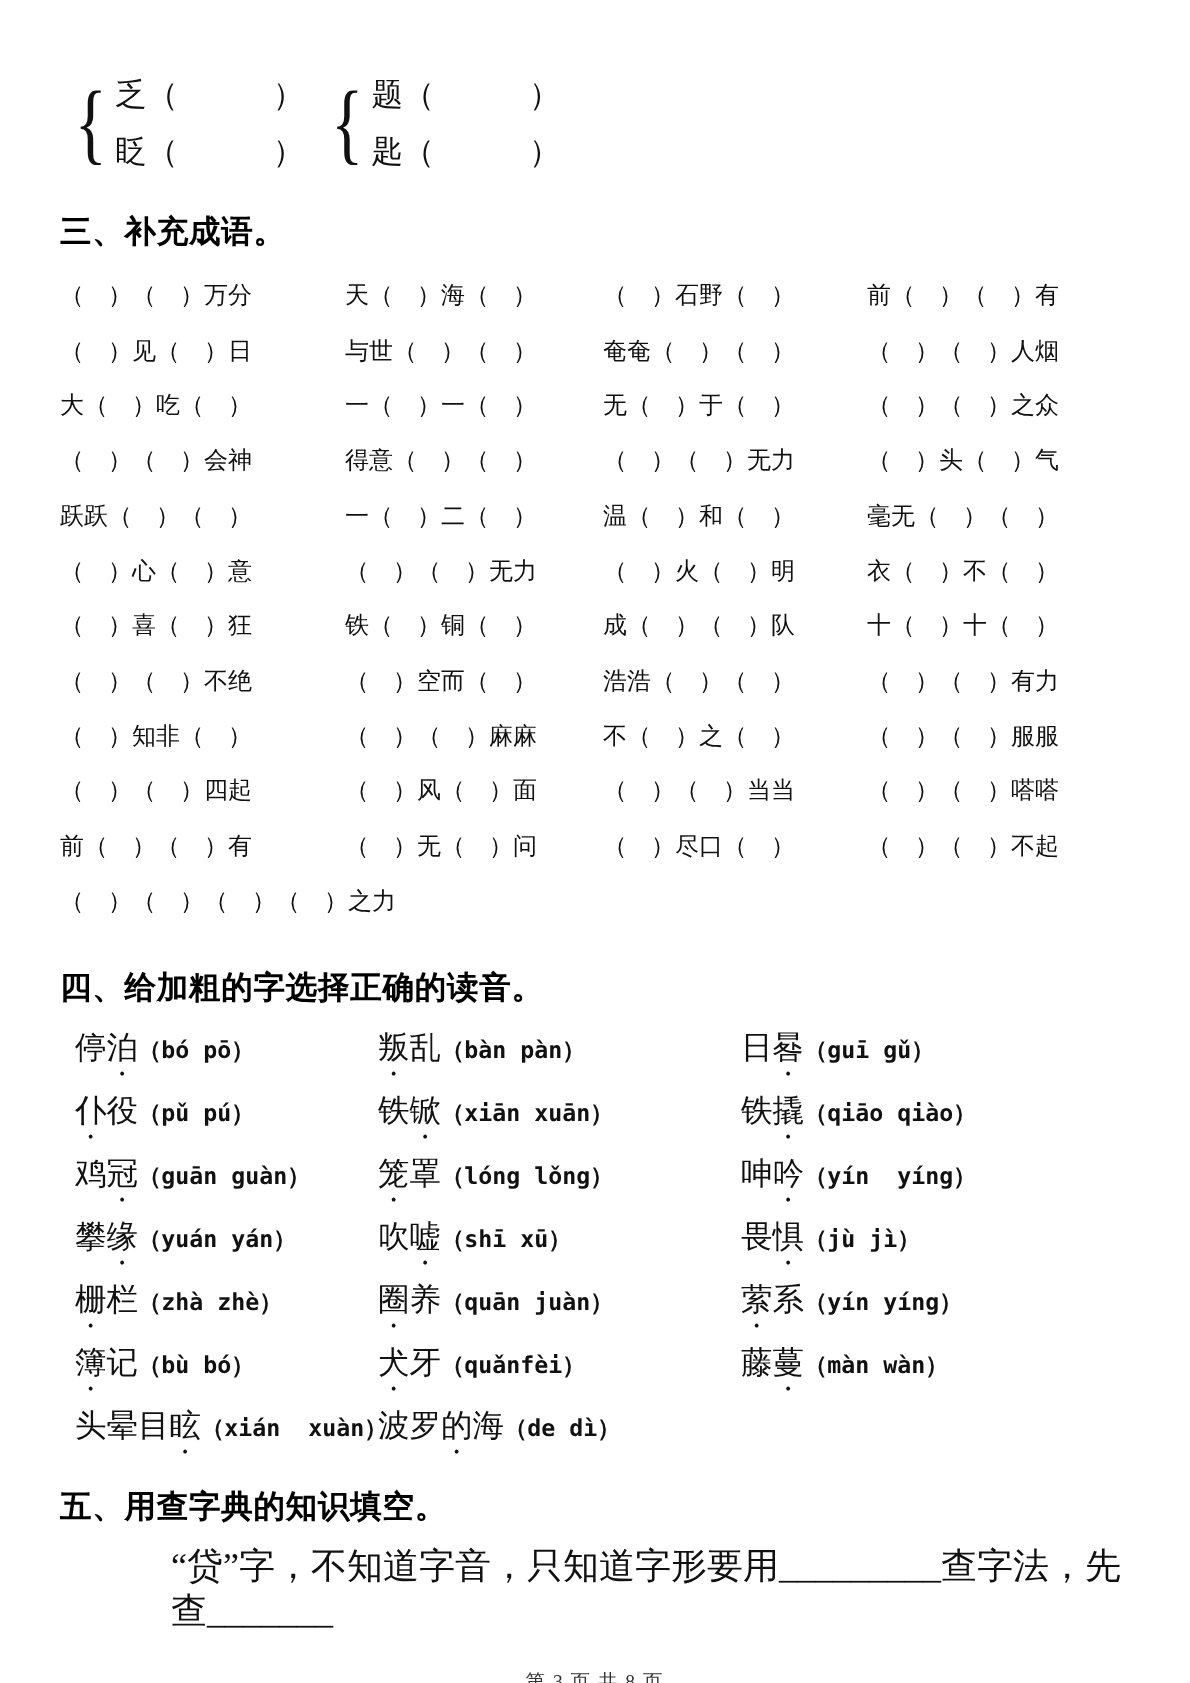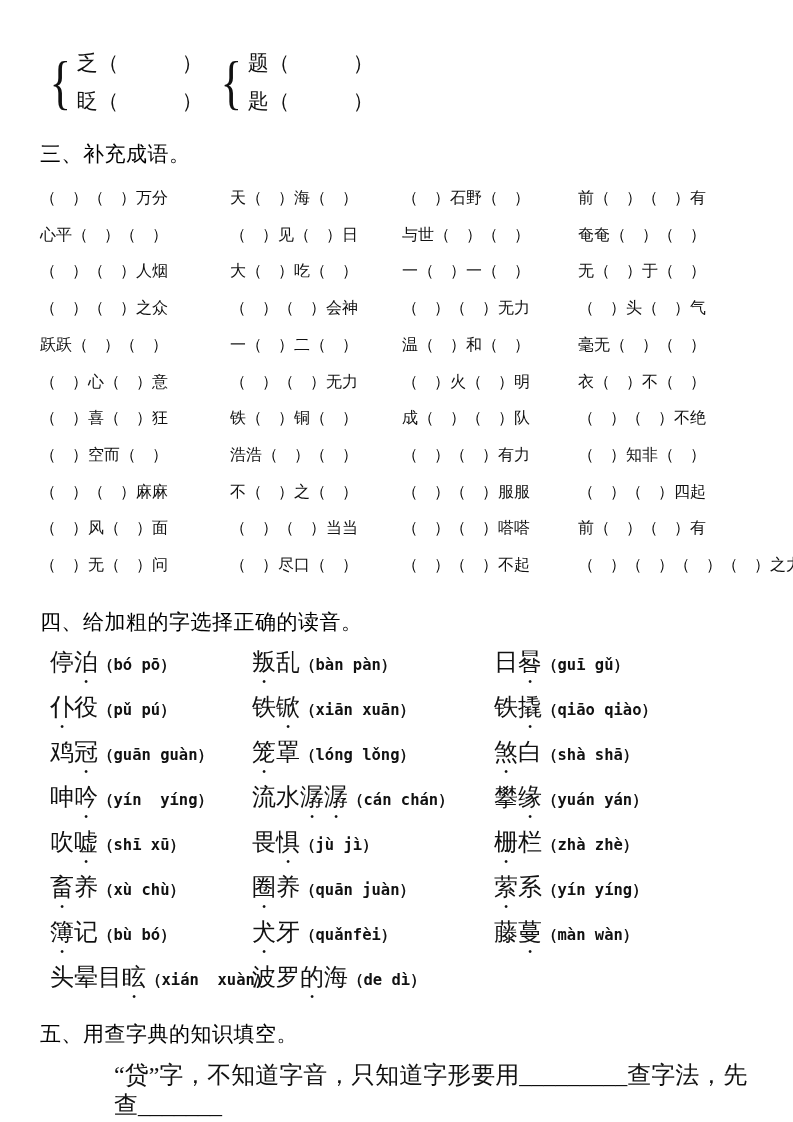--- a/index.html
+++ b/index.html
@@ -20,40 +20,40 @@
   .brace {
     font-size:60px; line-height:.95; font-weight:400;
     transform:scaleX(.75); display:inline-block; margin-right:2px;
     font-family:"Liberation Serif","DejaVu Serif",serif;
   }
   .bcol { display:flex; flex-direction:column; }
   .bline { line-height:38px; white-space:pre; }
   
   h2.sec {
     font-family:"Liberation Sans","DejaVu Sans",sans-serif;
-    font-weight:400; font-size:21px; color:#000; letter-spacing:.5px;
+    font-weight:700; font-size:21px; color:#000; letter-spacing:.5px;
   }
   #sec3-title { margin:20px 0 12px 0; }
   #sec4-title { margin:24px 0 8px 0; }
   #sec5-title { margin:16px 0 12px 0; }
   
   .idiom-grid {
     display:grid;
     grid-template-columns:190px 172px 176px 1fr;
     font-size:16px;
   }
   .idiom { line-height:36.7px; white-space:pre; }
   
   .pinyin-grid {
     display:grid;
     grid-template-columns:202px 242px 1fr;
     margin-left:10px;
   }
   .entry { line-height:37.5px; white-space:pre; }
-  .word  { font-size:24px; }
+  .word  { font-size:21px; }
   .pinyin {
     font-family:"DejaVu Sans Mono","Liberation Mono",monospace;
     font-size:15.5px;
     font-weight:bold;
   }
   .em {
     text-emphasis:filled dot; text-emphasis-position:under right;
     -webkit-text-emphasis:filled dot; -webkit-text-emphasis-position:under;
   }
   
@@ -86,43 +86,44 @@
       </div>
     </div>
 
   <h2 class="sec" id="sec3-title">三、补充成语。</h2>
 
   <div class="idiom-grid" id="idiom-grid">
       <div class="idiom">（　）（　）万分</div>
       <div class="idiom">天（　）海（　）</div>
       <div class="idiom">（　）石野（　）</div>
       <div class="idiom">前（　）（　）有</div>
-      <div class="idiom">心平（　）（　）</div>
       <div class="idiom">（　）见（　）日</div>
       <div class="idiom">与世（　）（　）</div>
       <div class="idiom">奄奄（　）（　）</div>
       <div class="idiom">（　）（　）人烟</div>
       <div class="idiom">大（　）吃（　）</div>
       <div class="idiom">一（　）一（　）</div>
       <div class="idiom">无（　）于（　）</div>
       <div class="idiom">（　）（　）之众</div>
       <div class="idiom">（　）（　）会神</div>
+      <div class="idiom">得意（　）（　）</div>
       <div class="idiom">（　）（　）无力</div>
       <div class="idiom">（　）头（　）气</div>
       <div class="idiom">跃跃（　）（　）</div>
       <div class="idiom">一（　）二（　）</div>
       <div class="idiom">温（　）和（　）</div>
       <div class="idiom">毫无（　）（　）</div>
       <div class="idiom">（　）心（　）意</div>
       <div class="idiom">（　）（　）无力</div>
       <div class="idiom">（　）火（　）明</div>
       <div class="idiom">衣（　）不（　）</div>
       <div class="idiom">（　）喜（　）狂</div>
       <div class="idiom">铁（　）铜（　）</div>
       <div class="idiom">成（　）（　）队</div>
+      <div class="idiom">十（　）十（　）</div>
       <div class="idiom">（　）（　）不绝</div>
       <div class="idiom">（　）空而（　）</div>
       <div class="idiom">浩浩（　）（　）</div>
       <div class="idiom">（　）（　）有力</div>
       <div class="idiom">（　）知非（　）</div>
       <div class="idiom">（　）（　）麻麻</div>
       <div class="idiom">不（　）之（　）</div>
       <div class="idiom">（　）（　）服服</div>
       <div class="idiom">（　）（　）四起</div>
       <div class="idiom">（　）风（　）面</div>
@@ -140,28 +141,25 @@
 
   <div class="pinyin-grid" id="pinyin-grid">
       <div class="entry"><span class="word">停<span class="em">泊</span></span><span class="pinyin">（bó pō）</span></div>
       <div class="entry"><span class="word"><span class="em">叛</span>乱</span><span class="pinyin">（bàn pàn）</span></div>
       <div class="entry"><span class="word">日<span class="em">晷</span></span><span class="pinyin">（guī gǔ）</span></div>
       <div class="entry"><span class="word"><span class="em">仆</span>役</span><span class="pinyin">（pǔ pú）</span></div>
       <div class="entry"><span class="word">铁<span class="em">锨</span></span><span class="pinyin">（xiān xuān）</span></div>
       <div class="entry"><span class="word">铁<span class="em">撬</span></span><span class="pinyin">（qiāo qiào）</span></div>
       <div class="entry"><span class="word">鸡<span class="em">冠</span></span><span class="pinyin">（guān guàn）</span></div>
       <div class="entry"><span class="word"><span class="em">笼</span>罩</span><span class="pinyin">（lóng lǒng）</span></div>
-      <div class="entry"><span class="word"><span class="em">煞</span>白</span><span class="pinyin">（shà shā）</span></div>
       <div class="entry"><span class="word">呻<span class="em">吟</span></span><span class="pinyin">（yín  yíng）</span></div>
-      <div class="entry"><span class="word">流水<span class="em">潺</span><span class="em">潺</span></span><span class="pinyin">（cán chán）</span></div>
       <div class="entry"><span class="word">攀<span class="em">缘</span></span><span class="pinyin">（yuán yán）</span></div>
       <div class="entry"><span class="word">吹<span class="em">嘘</span></span><span class="pinyin">（shī xū）</span></div>
       <div class="entry"><span class="word">畏<span class="em">惧</span></span><span class="pinyin">（jù jì）</span></div>
       <div class="entry"><span class="word"><span class="em">栅</span>栏</span><span class="pinyin">（zhà zhè）</span></div>
-      <div class="entry"><span class="word"><span class="em">畜</span>养</span><span class="pinyin">（xù chù）</span></div>
       <div class="entry"><span class="word"><span class="em">圈</span>养</span><span class="pinyin">（quān juàn）</span></div>
       <div class="entry"><span class="word"><span class="em">萦</span>系</span><span class="pinyin">（yín yíng）</span></div>
       <div class="entry"><span class="word"><span class="em">簿</span>记</span><span class="pinyin">（bù bó）</span></div>
       <div class="entry"><span class="word"><span class="em">犬</span>牙</span><span class="pinyin">（quǎnfèi）</span></div>
       <div class="entry"><span class="word">藤<span class="em">蔓</span></span><span class="pinyin">（màn wàn）</span></div>
       <div class="entry"><span class="word">头晕目<span class="em">眩</span></span><span class="pinyin">（xián  xuàn）</span></div>
       <div class="entry"><span class="word">波罗<span class="em">的</span>海</span><span class="pinyin">（de dì）</span></div>
     </div>
 
   <h2 class="sec" id="sec5-title">五、用查字典的知识填空。</h2>

